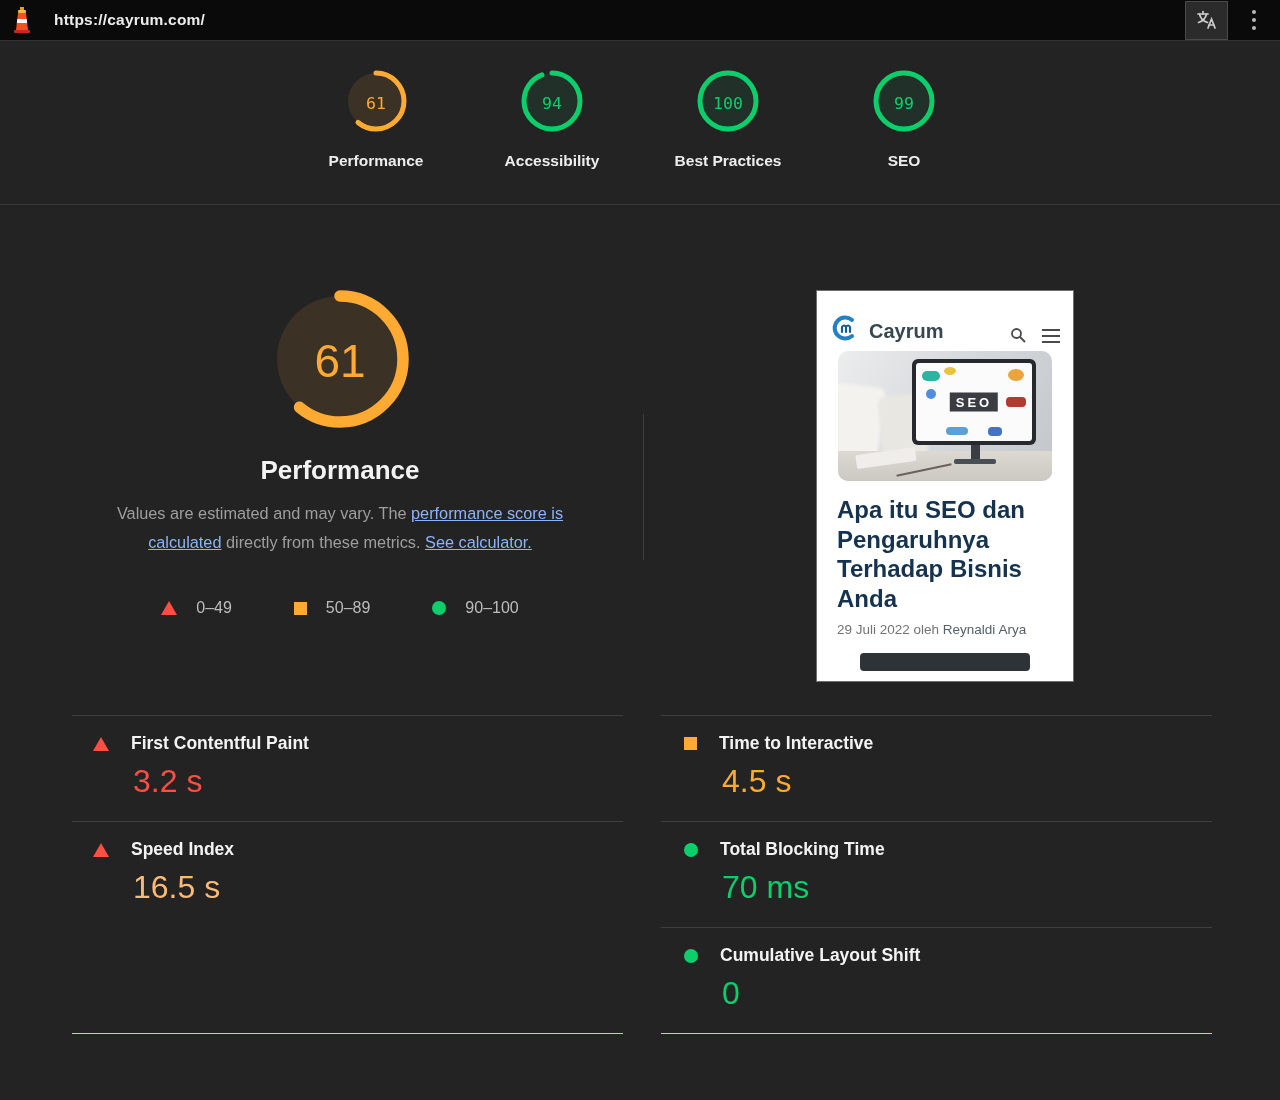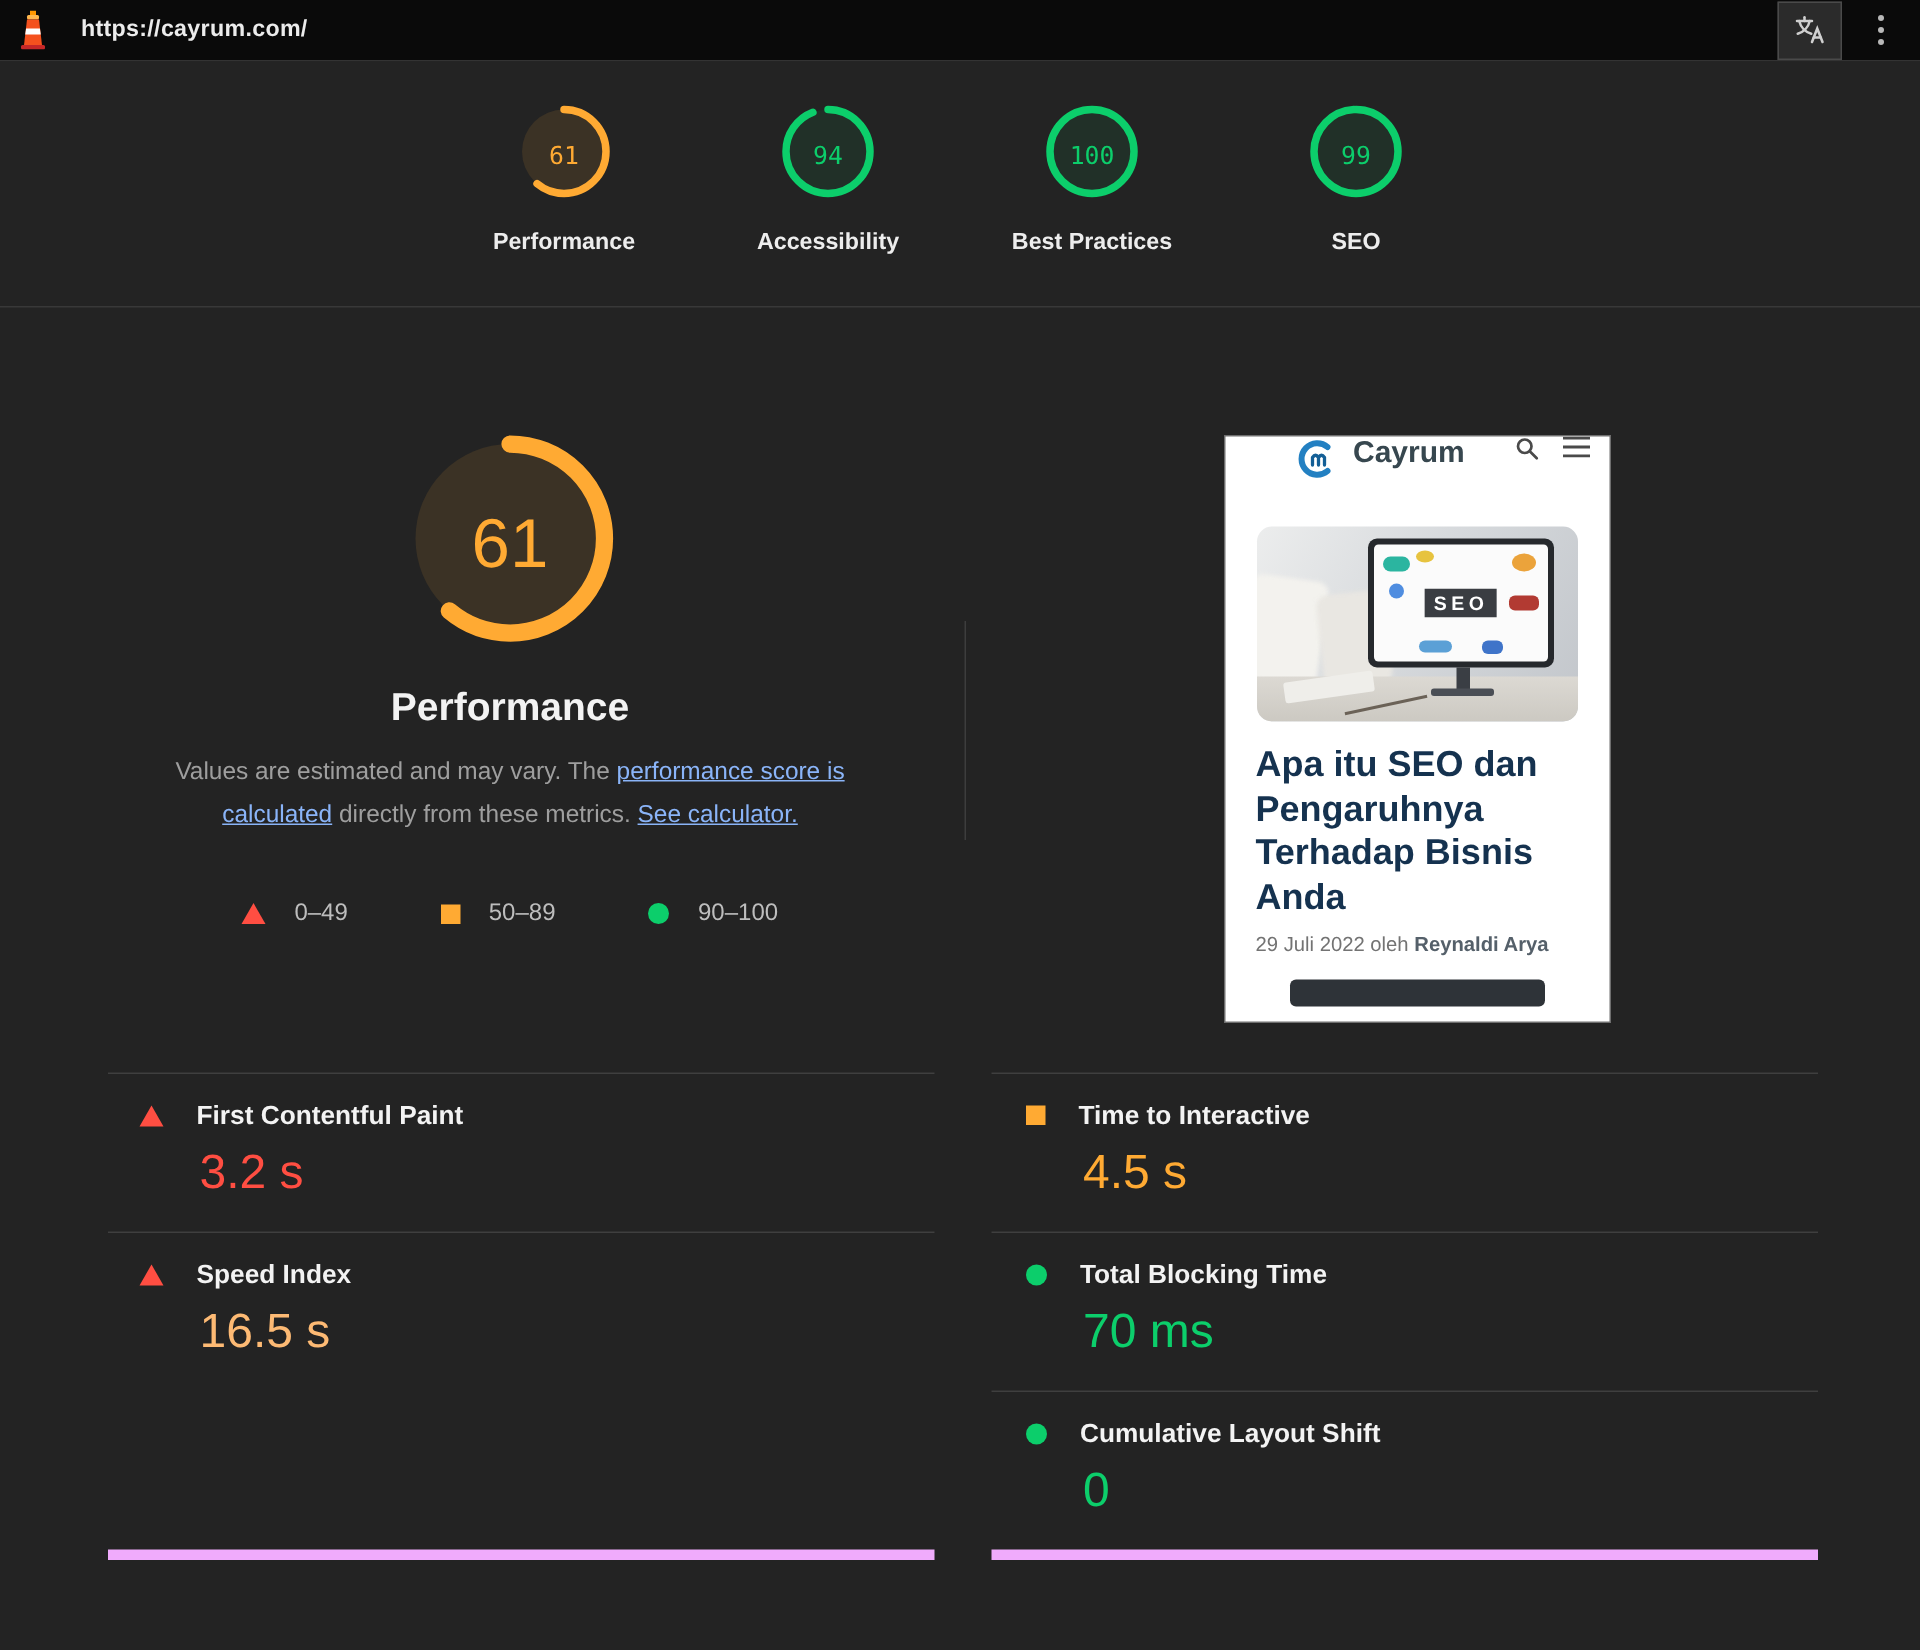--- a/index.html
+++ b/index.html
@@ -42,21 +42,21 @@
   
   .m-icon { display:inline-block; flex:none; }
   .m-icon.tri { width:0; height:0; border-left:8px solid transparent;
                 border-right:8px solid transparent; border-bottom:14px solid #ff4e42; }
   .m-icon.sq { width:13px; height:13px; background:#ffaa33; }
   .m-icon.ci { width:14px; height:14px; border-radius:50%; background:#0cce6b; }
 
   
   .thumb { position:absolute; left:817px; top:86px; width:256px; height:390px; background:#fff;
            box-shadow:0 0 0 1px #6e6e6e; overflow:hidden; }
-  .thumb-header { height:52px; display:flex; align-items:flex-start; padding:0 13px;margin-left:33px; }
+  .thumb-header { height:52px; display:flex; align-items:flex-end; padding:0 13px; }
   .site-name { margin-left:9px; font-size:20px; font-weight:700; color:#37474f; flex:1; }
   .search-ic { margin-right:16px; }
   .photo { position:relative; margin:8px 21px 0; height:130px; border-radius:10px; overflow:hidden;
            background:linear-gradient(120deg,#eceded 0%,#d7dadd 45%,#c2c6cb 100%); }
   .chair { position:absolute; background:#f3f2ee; filter:blur(1.5px); border-radius:8px; }
   .c1 { left:-8px; top:34px; width:52px; height:70px; transform:rotate(8deg); }
   .c2 { left:42px; top:44px; width:46px; height:62px; transform:rotate(-6deg); background:#e9e7e2; }
   .desk { position:absolute; left:0; right:0; bottom:0; height:30px;
           background:linear-gradient(#dcd9d3,#ccc9c2); }
   .pen { position:absolute; left:58px; bottom:10px; width:56px; height:2px; background:#6b6257; transform:rotate(-12deg); }
@@ -66,30 +66,30 @@
              border-radius:6px; padding:4px; }
   .screen { position:relative; width:100%; height:100%; background:#fbfbfb; border-radius:3px; overflow:hidden; }
   .seo-chip { position:absolute; left:50%; top:50%; transform:translate(-50%,-50%); background:#3a3d42;
               color:#fff; font-weight:700; font-size:13px; letter-spacing:3px; padding:2px 6px; }
   .blob { position:absolute; border-radius:4px; }
   .stand { position:absolute; right:72px; top:94px; width:9px; height:16px; background:#3a3e44; }
   .stand-base { position:absolute; right:56px; top:108px; width:42px; height:5px; background:#4a4e55; border-radius:2px; }
   .headline { margin:14px 20px 4px; font-size:24px; line-height:29.5px; font-weight:700; color:#15324f; }
   .byline { margin:9px 20px 0; font-size:13.5px; }
   .byline .pre { color:#737373; }
-  .byline .auth { color:#55606a; font-weight:700; }
+  .byline .auth { color:#55606a; font-weight:400; }
   .thumb-footer { margin:16px auto 0; width:170px; height:18px; background:#2e3338; border-radius:4px; }
 
   
   .metrics-section { padding:0 68px 0 72px; }
   .metrics-header { height:52px; display:flex; align-items:center; justify-content:space-between; }
   .metrics-title { font-size:14.5px; font-weight:600; letter-spacing:.8px; color:#9e9e9e; }
   .expand-view { font-size:15.5px; color:#b0b0b0; cursor:pointer; }
   .metrics-grid { display:grid; grid-template-columns:1fr 1fr; column-gap:38px; }
-  .metric-col { border-bottom:7px solid #f0abfc; }
+  .metric-col { border-bottom:1px solid #f0abfc; }
   .metric-item { border-top:1px solid #3f3f3f; height:106px; padding-top:17px; }
   .metric-head { display:flex; align-items:center; }
   .metric-head .m-icon { margin-left:23px; }
   .metric-head .m-icon.tri { margin-left:21px; }
   .metric-label { margin-left:22px; font-size:17.5px; font-weight:600; color:#f3f3f3; }
   .metric-value { margin-left:61px; margin-top:9px; font-size:32px; }
 </style>
 </head>
 <body>
 

